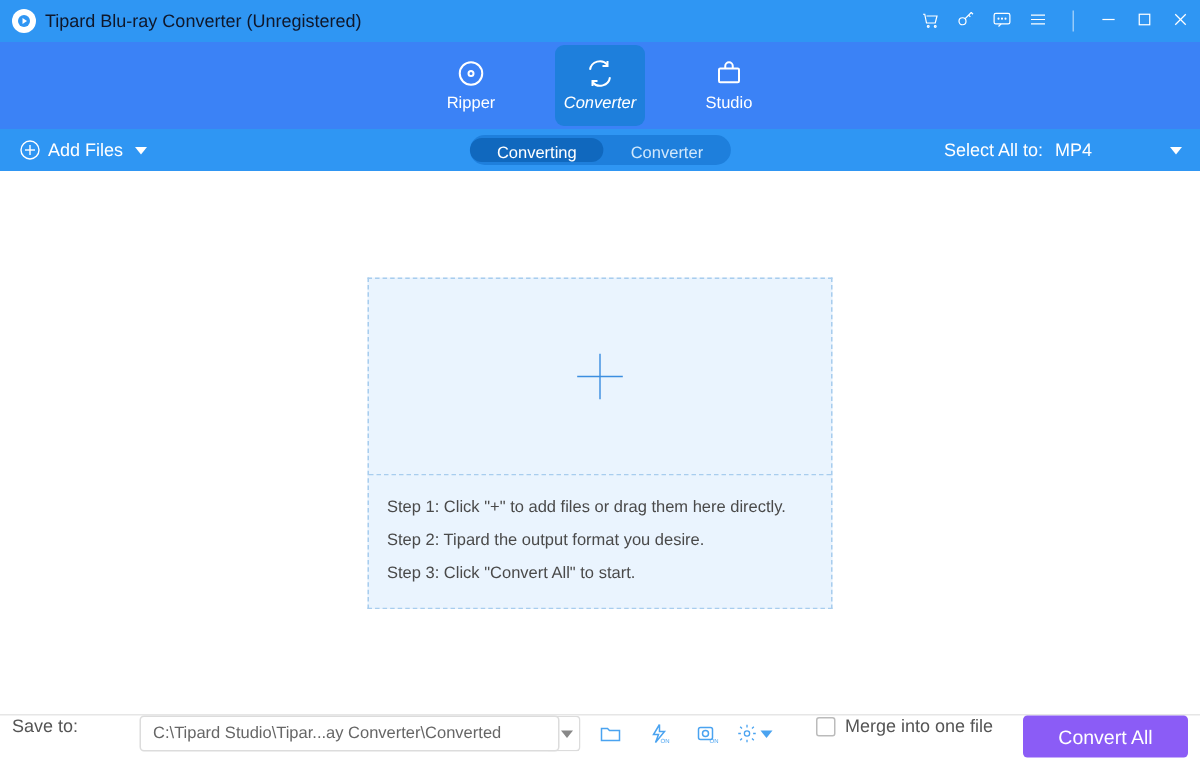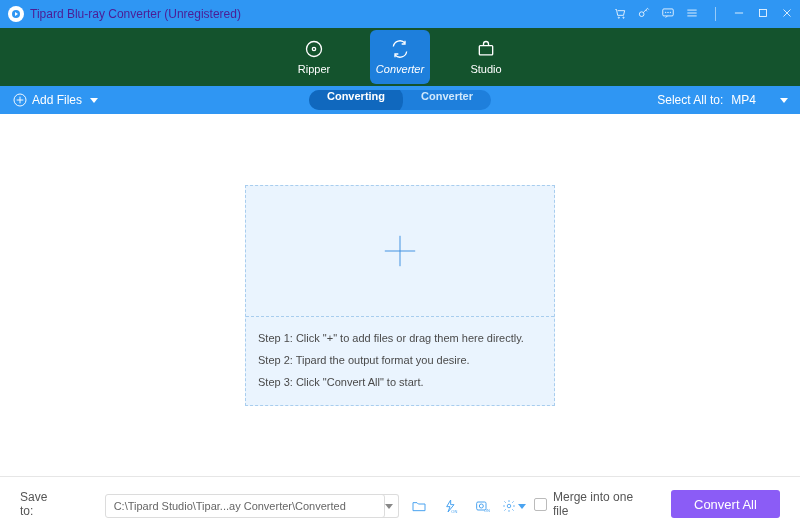--- a/index.html
+++ b/index.html
@@ -1,46 +1,46 @@
 <!DOCTYPE html>
 <html><head>
 <meta charset="utf-8">
 <style>
   * { box-sizing: border-box; margin: 0; padding: 0; }
   body { font-family: "Segoe UI", Arial, sans-serif; font-size: 12px; color: #333; width: 800px; height: 518px; overflow: hidden; background: #fff; }
-  .titlebar { background: #2f96f3; height: 28px; display: flex; align-items: center; padding: 0 6px 0 8px; color: #4c1d95; font-size: 12px; }
+  .titlebar { background: #2f96f3; height: 28px; display: flex; align-items: center; padding: 0 6px 0 8px; color: #0f172a; font-size: 12px; }
   .titlebar .logo { width:16px; height:16px; border-radius:50%; background:#fff; display:flex; align-items:center; justify-content:center; margin-right:6px;}
   .titlebar .logo svg { width:10px; height:10px; }
   .titlebar .spacer { flex: 1; }
   .title-icons { display:flex; align-items:center; gap:10px; }
   .title-icons svg, .winctl svg { width:14px; height:14px; stroke:#fff; fill:none; stroke-width:1.4; }
   .title-sep { width:1px; height:14px; background:rgba(255,255,255,0.5); margin:0 6px;}
-  .navbar { background: #14532d; height: 58px; display: flex; justify-content: center; align-items:center; gap: 26px; }
+  .navbar { background: #3b82f6; height: 58px; display: flex; justify-content: center; align-items:center; gap: 26px; }
   .nav-item { display:flex; flex-direction:column; align-items:center; justify-content:center; width:60px; height:54px; border-radius:6px; color:#fff; cursor:pointer;}
   .nav-item.active { background:#1e7fdc;font-style:italic; }
   .nav-item svg { width:20px; height:20px; stroke:#fff; fill:none; stroke-width:1.6; }
   .nav-item span { font-size:11px; margin-top:4px;}
   .subbar { background:#2f96f3; height:28px; display:flex; align-items:center; padding:0 12px; color:#fff; font-size:12px;}
   .addfiles { display:flex; align-items:center; gap:4px; cursor:pointer;}
   .addfiles svg { width:16px; height:16px; stroke:#fff; fill:none; stroke-width:1.4;}
   .caret-down { width:0; height:0; border-left:4px solid transparent; border-right:4px solid transparent; border-top:5px solid #fff; margin-left:4px;}
   .tab-pills { position:absolute; left:50%; transform:translateX(-50%); display:flex; align-items:center; background:#1e7fdc; border-radius:12px; height:20px; overflow:hidden;}
-  .tab-pills .pill { padding:0 18px; height:28px; line-height:20px; font-size:11px; cursor:pointer;font-weight:bold;}
+  .tab-pills .pill { padding:0 18px; height:16px; line-height:20px; font-size:11px; cursor:pointer;}
   .tab-pills .pill.active { background:#1068be; border-radius:12px;}
   .tab-pills .pill.inactive { color:#d0e8fc;}
   .convert-all { margin-left:auto; display:flex; align-items:center; gap:8px;}
-  .format-select { display:flex; align-items:center; gap:20px; cursor:pointer;}
+  .format-select { display:flex; align-items:center; gap:48px; cursor:pointer;}
   .main { position:relative; height: 362px; background:#fff; display:flex; align-items:center; justify-content:center;}
   .dropzone { width:310px; border:1px dashed #a8cdee; background:#eaf4fe; }
   .drop-top { height:130px; display:flex; align-items:center; justify-content:center; cursor:pointer;}
   .drop-top svg { width:38px; height:38px; stroke:#3c8ee0; stroke-width:1; }
   .drop-divider { border-top:1px dashed #a8cdee; }
   .steps { padding:10px 12px 12px 12px; background:#eaf4fe;}
   .steps div { font-size:11px; color:#4a4a4a; line-height:22px; }
-  .bottombar { height:42px; border-top:1px solid #e6e6e6; display:flex; align-items:flex-end; padding:0 20px; gap:8px; font-size:12px; color:#555;}
+  .bottombar { height:42px; border-top:1px solid #e6e6e6; display:flex; align-items:flex-start; padding:0 8px; gap:8px; font-size:12px; color:#555;}
   .path-box { display:flex; align-items:center; border:1px solid #dcdcdc; border-radius:3px; height:24px; width:280px; padding:0 8px; font-size:11px; color:#666; overflow:hidden; white-space:nowrap;margin-left:33px;}
   .path-dd { width:22px; height:24px; border:1px solid #dcdcdc; border-left:none; border-radius:0 3px 3px 0; display:flex; align-items:center; justify-content:center; cursor:pointer; margin-left:-8px;}
   .path-dd .caret-down { border-top-color:#888;}
   .tool-icon { width:24px; height:24px; display:flex; align-items:center; justify-content:center; cursor:pointer;}
   .tool-icon svg { width:16px; height:16px; stroke:#4aa3f0; fill:none; stroke-width:1.5;}
   .merge { margin-left:auto; display:flex; align-items:center; gap:6px; color:#555; cursor:pointer;}
   .merge .chk { width:13px; height:13px; border:1px solid #bbb; border-radius:2px;}
   .convert-btn { margin-left:12px; background:#8b5cf6; color:#fff; border:none; height:28px; width:110px; border-radius:3px; font-size:13px; cursor:pointer;}
   .subbar { position:relative; }
 </style>

